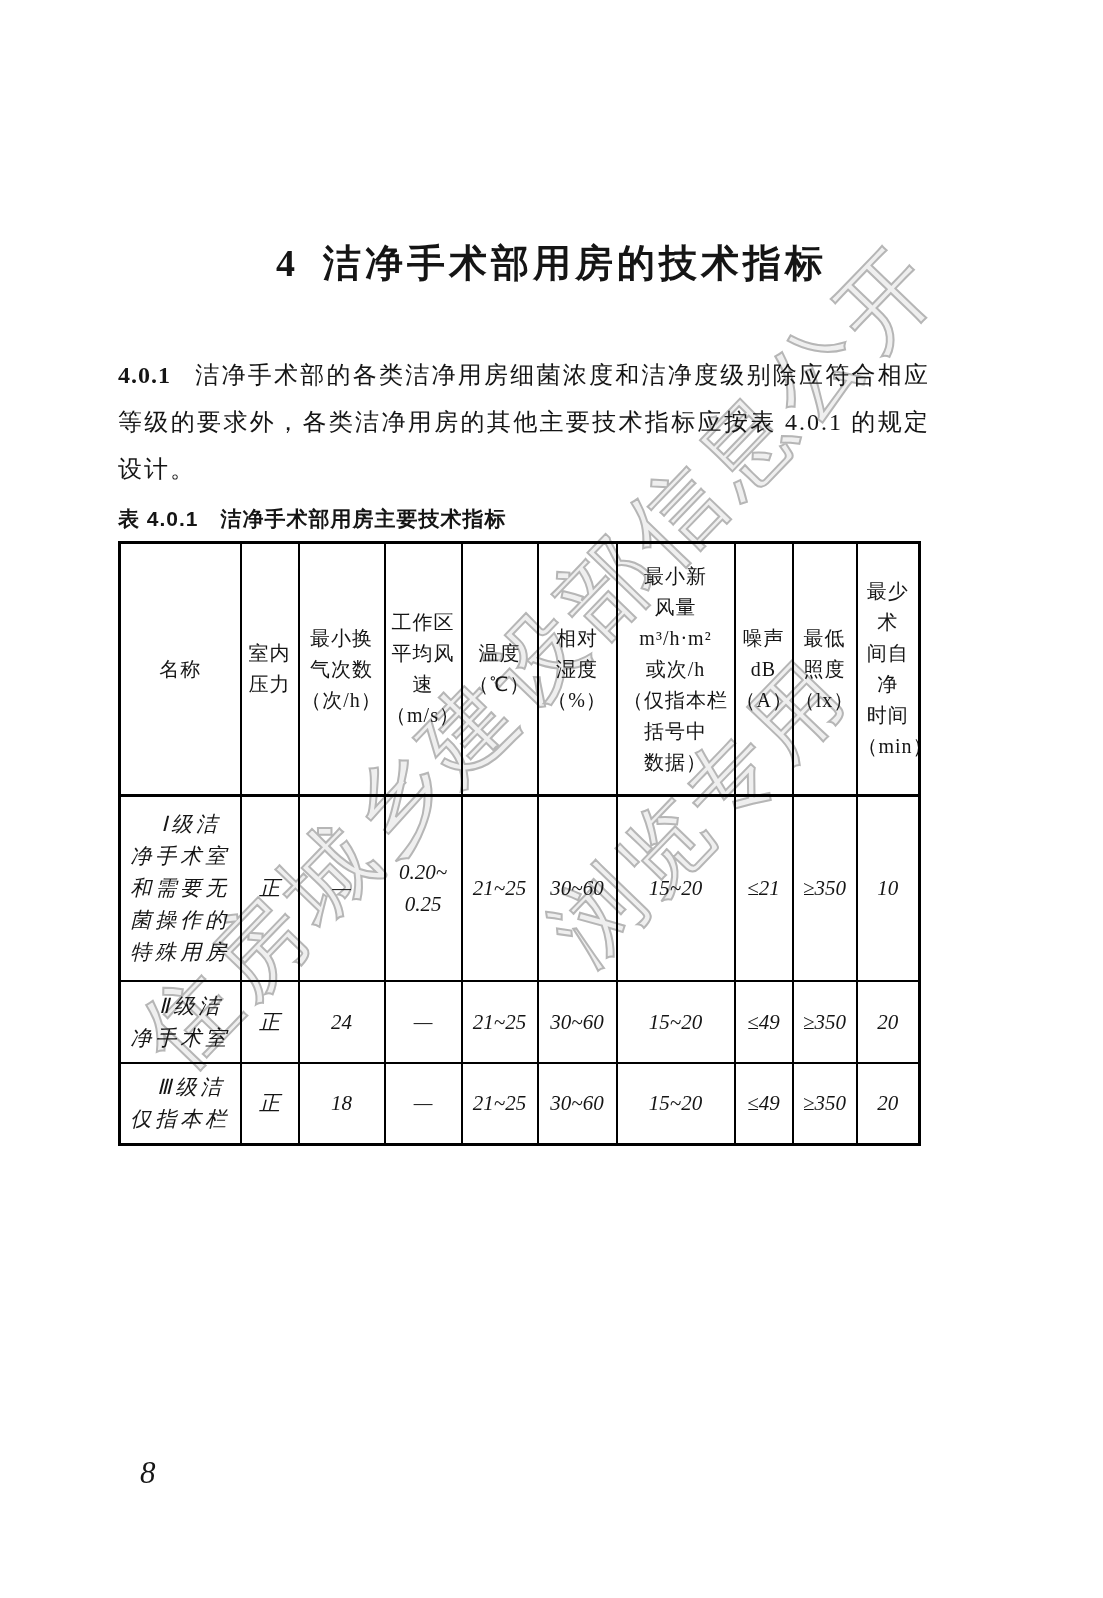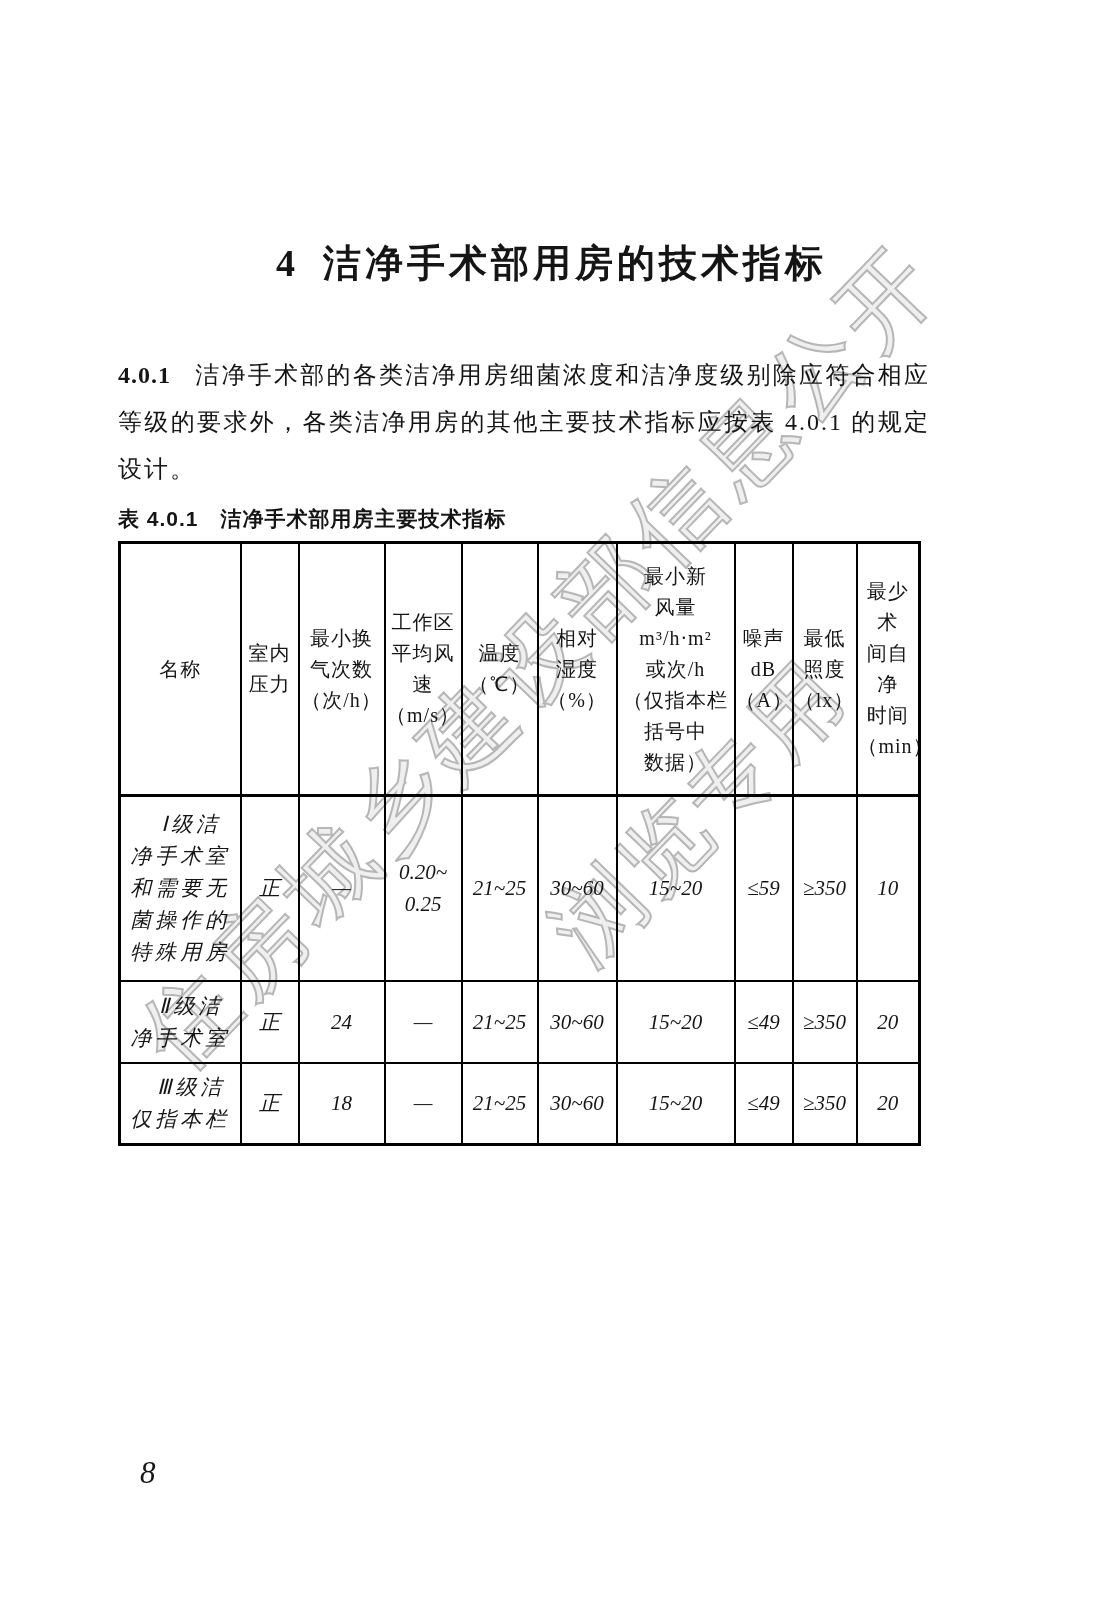--- a/index.html
+++ b/index.html
@@ -186,21 +186,21 @@
 和需要无
 菌操作的
 特殊用房</td>
           <td>正</td>
           <td>—</td>
           <td>0.20~
 0.25</td>
           <td>21~25</td>
           <td>30~60</td>
           <td>15~20</td>
-          <td>≤59</td>
+          <td>≤21</td>
           <td>≥350</td>
           <td>10</td>
         </tr>
         <tr class="rmid">
           <td class="name">Ⅱ级洁
 净手术室</td>
           <td>正</td>
           <td>24</td>
           <td>—</td>
           <td>21~25</td>

